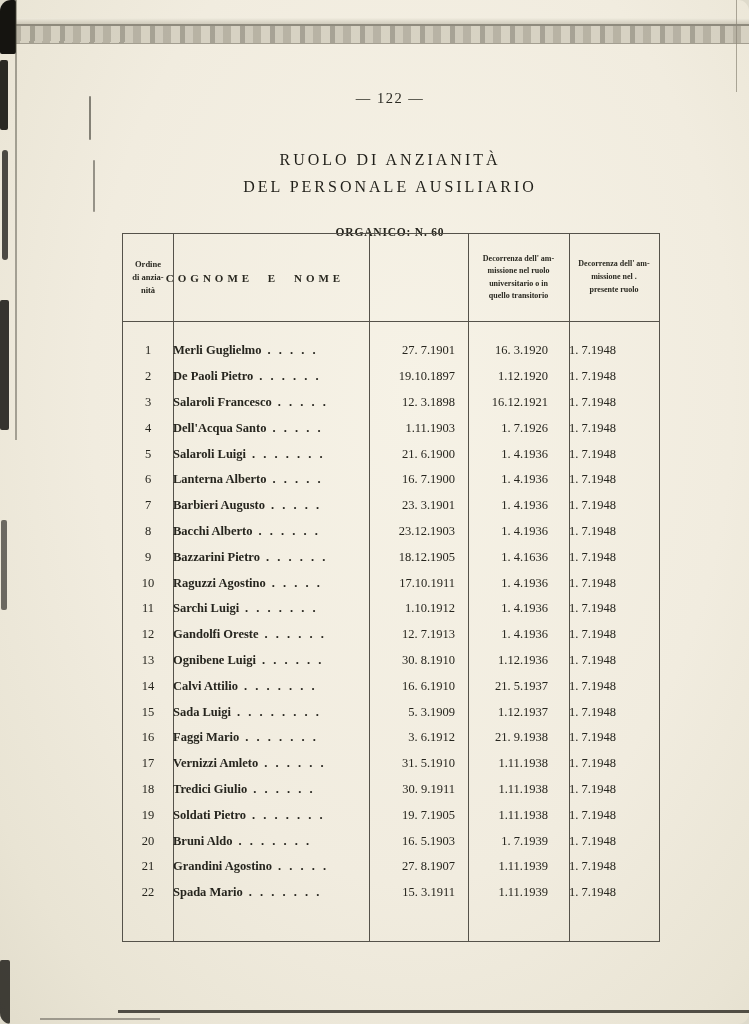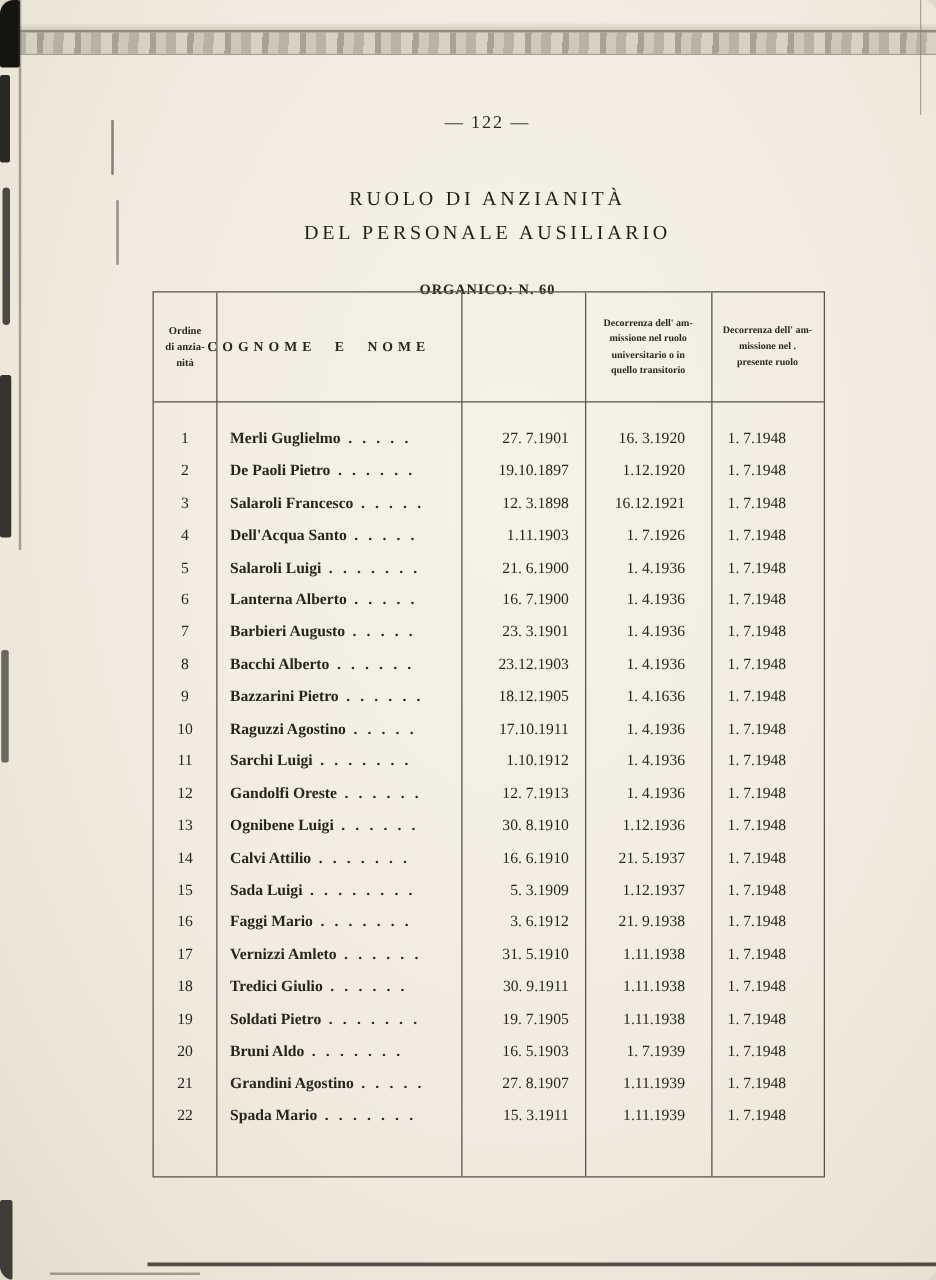--- a/index.html
+++ b/index.html
@@ -71,25 +71,25 @@
   .h4{left:345px;width:101px;font-size:8px;font-weight:bold;line-height:1.55;}
   .h5{left:446px;width:90px;font-size:8px;font-weight:bold;line-height:1.6;}
 
   .tbody{position:absolute;top:88px;left:0;width:100%;bottom:0;padding-top:16px;}
   .trow{
     display:grid;grid-template-columns:50px 196px 99px 101px 90px;
     height:25.8px;align-items:center;color:#26251e;
   }
   .c{font-size:12.5px;}
   .c-order{text-align:center;font-weight:normal;}
-  .c-name{padding-left:11px;font-weight:bold;white-space:nowrap;overflow:hidden;}
+  .c-name{font-weight:bold;white-space:nowrap;overflow:hidden;}
   .dots{font-weight:bold;margin-left:6px;word-spacing:3px;letter-spacing:1px;}
   .c-birth{text-align:right;padding-right:13px;}
   .c-univ{text-align:right;padding-right:21px;}
-  .c-role{text-align:center;padding-right:17px;}
+  .c-role{text-align:left;padding-right:17px;}
 </style>
 </head>
 <body>
 
 <div class="sheet">
 
   <div class="edge-top2"></div>
   <div class="edge-top"></div>
   <div class="blob b1"></div>
   <div class="blob b2"></div>

